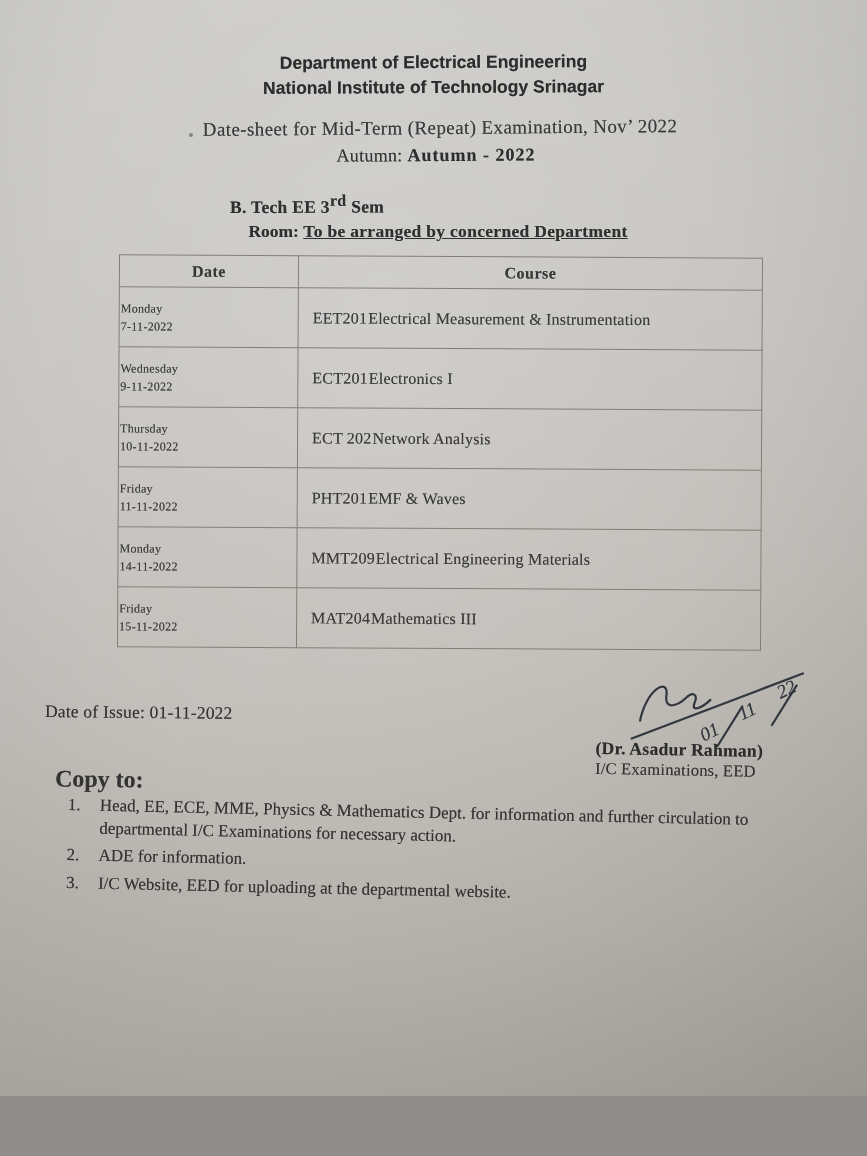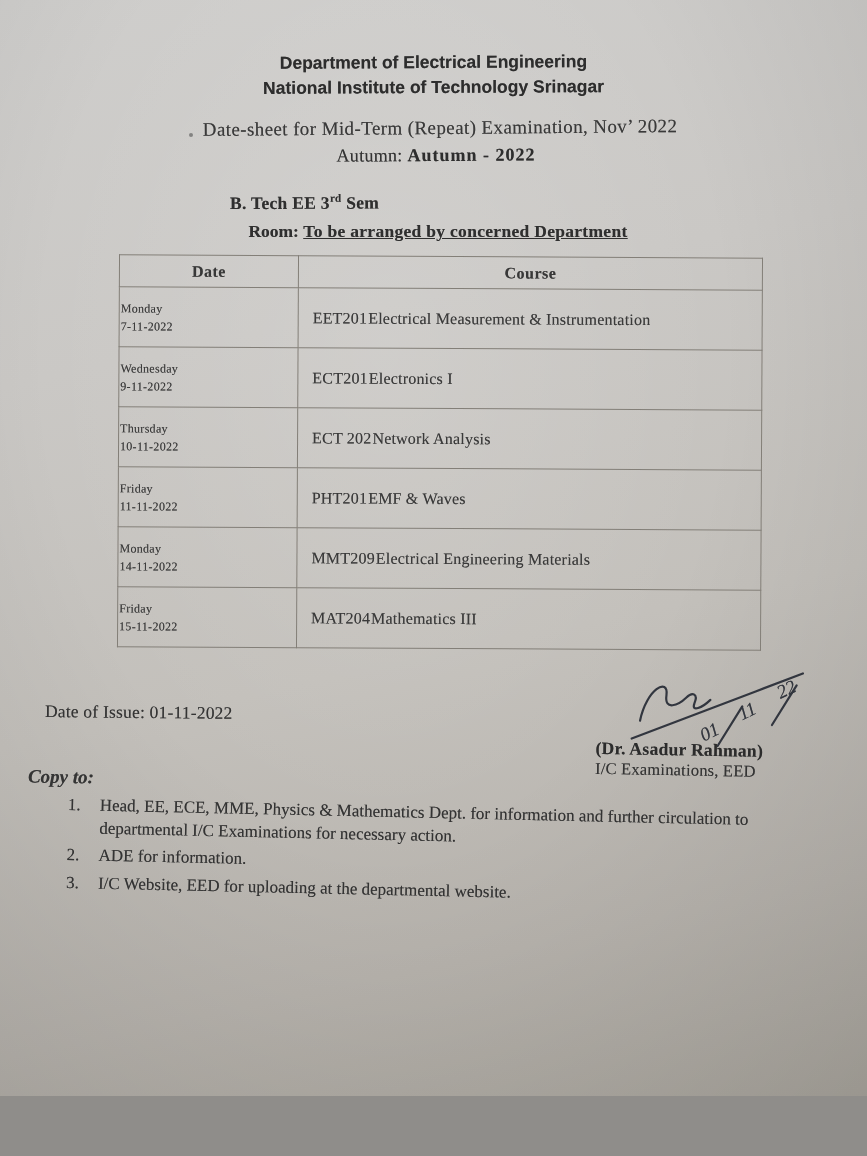--- a/index.html
+++ b/index.html
@@ -17,41 +17,41 @@
     font-size:17.5px;line-height:1.42;color:#2d2d2d;transform:rotate(-.3deg);}
   .stray-dot{position:absolute;left:189px;top:133px;width:4px;height:4px;border-radius:50%;
     background:#5a5a5a;opacity:.65;}
   .doc-title{position:absolute;top:117px;left:0;width:880px;text-align:center;
     font-size:19px;letter-spacing:.4px;color:#3a3a3a;transform:rotate(-.45deg);}
   .session-line{position:absolute;top:145px;left:0;width:872px;text-align:center;
     font-size:18px;letter-spacing:.3px;transform:rotate(-.35deg);}
   .session-line .bold{font-weight:bold;letter-spacing:1px;color:#2e2e2e;}
   .prog-line{position:absolute;top:191px;left:230px;width:600px;font-weight:bold;
     font-size:17.5px;color:#2f2f2f;letter-spacing:.3px;transform:rotate(-.2deg);}
-  .prog-line sup{font-size:11px;}
+  .prog-line sup{font-size:16px;}
   .prog-line .time{position:absolute;left:226px;top:0;}
   .room-line{position:absolute;top:221px;left:0;width:876px;text-align:center;
     font-weight:bold;font-size:17.5px;color:#2f2f2f;}
   .room-value{text-decoration:underline;letter-spacing:.3px;}
   table.exam-table{position:absolute;top:256px;left:118px;width:644px;
     border-collapse:collapse;transform:rotate(.3deg);color:#3a3a3a;}
   .exam-table th,.exam-table td{border:1px solid #837f78;}
   .exam-table thead th{height:29px;font-size:16px;font-weight:bold;letter-spacing:.5px;color:#383838;}
   .col-date{width:176px;}
   .date-cell{text-align:left;font-size:12px;height:57px;line-height:1.5;letter-spacing:.3px;}
   .course-cell{padding-left:14px;font-size:16px;letter-spacing:.2px;}
   .course-cell .code{margin-right:1px;}
   .issue-line{position:absolute;top:702px;left:45px;font-size:17.5px;letter-spacing:.2px;
     transform:rotate(.55deg);}
   .sig-block{position:absolute;top:664px;left:596px;width:240px;transform:rotate(1deg);}
   .sig-block svg{display:block;margin-left:30px;}
   .sig-name{font-weight:bold;font-size:17.5px;color:#2c2c2c;white-space:nowrap;margin-top:-20px;letter-spacing:.3px;}
   .sig-title{font-size:16.5px;letter-spacing:.2px;}
-  .copy-label{position:absolute;top:766px;left:28px;font-style:italic;font-weight:bold;
-    font-size:19px;transform:rotate(.8deg);}
+  .copy-label{position:absolute;top:766px;left:55px;font-weight:bold;
+    font-size:24px;transform:rotate(.8deg);}
   .copy-list{position:absolute;top:794px;left:68px;width:740px;font-size:17px;
     transform:rotate(1.25deg);transform-origin:0 0;color:#333;}
   .copy-item{display:flex;margin-bottom:5px;line-height:1.33;}
   .copy-item .num{width:32px;flex:none;}
   .copy-item .itext{max-width:700px;}
 </style>
 </head>
 <body>
 
 <div class="photo">

